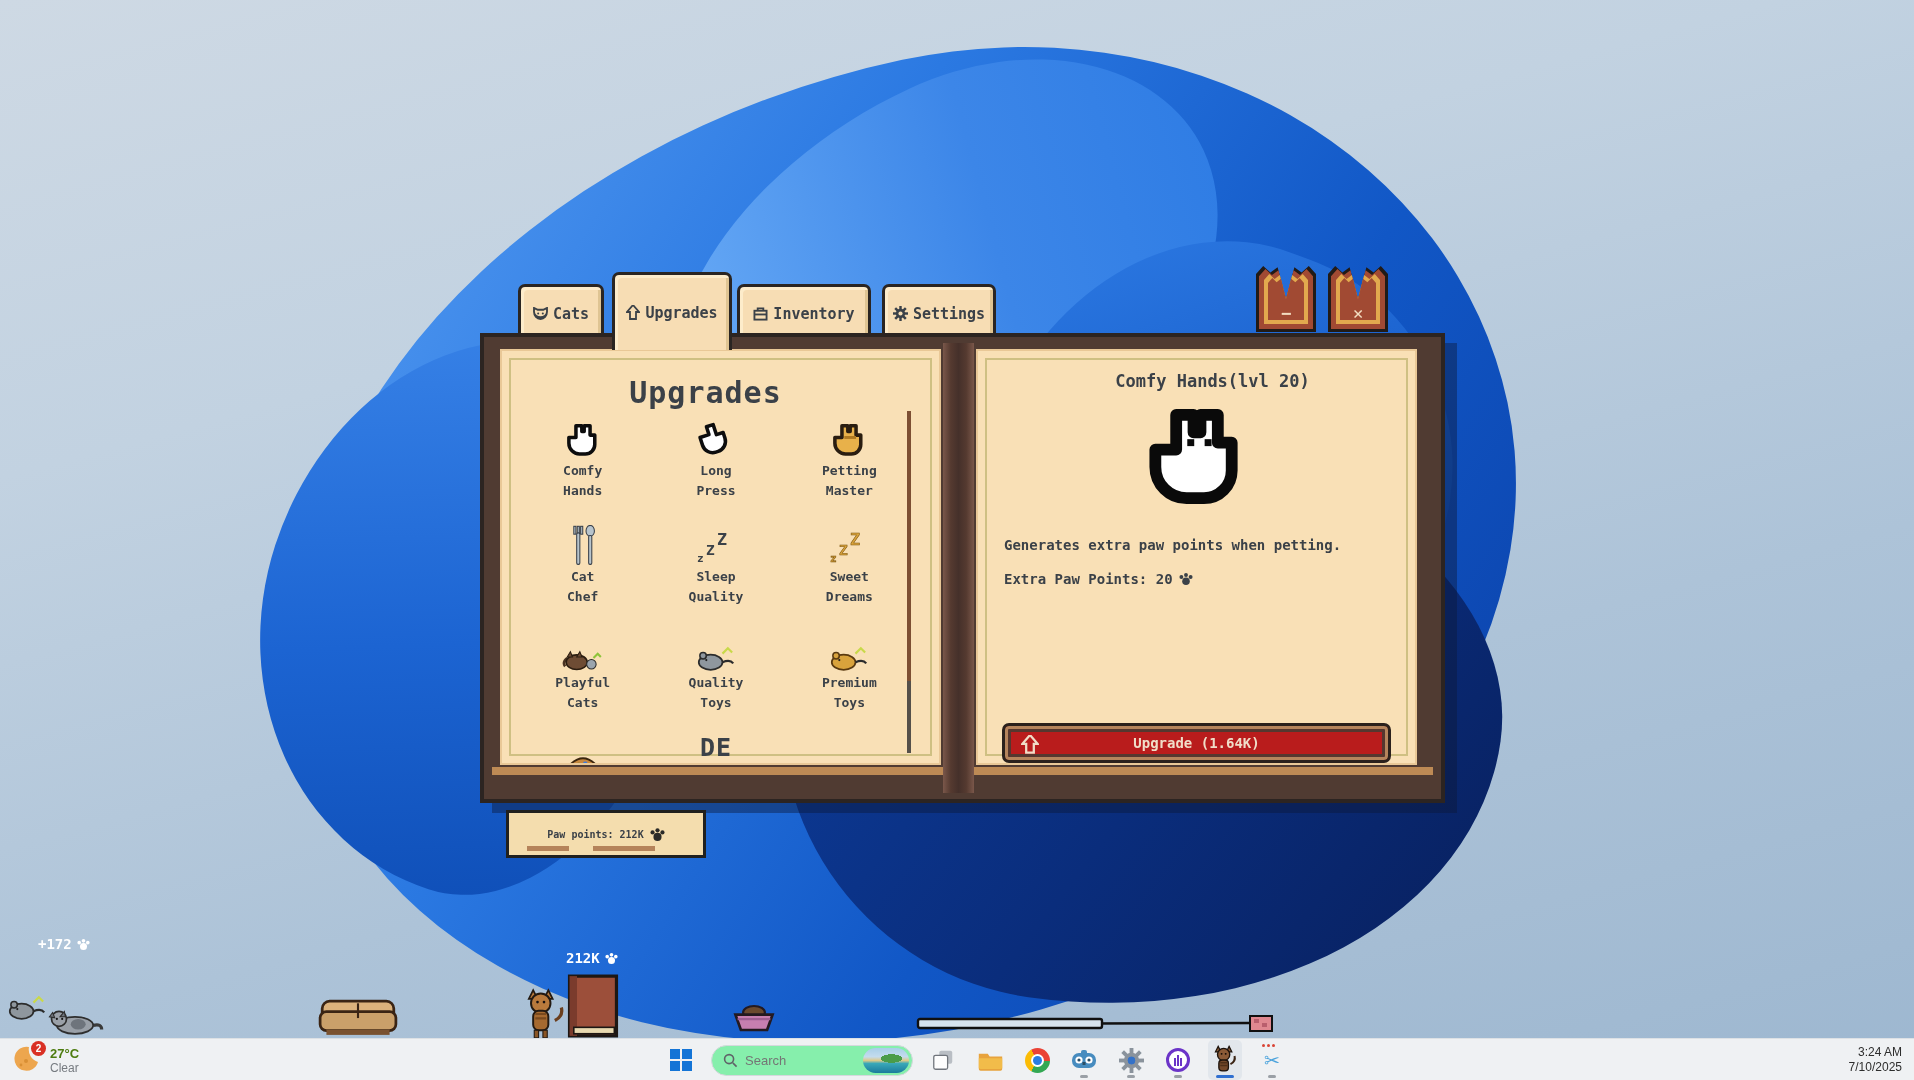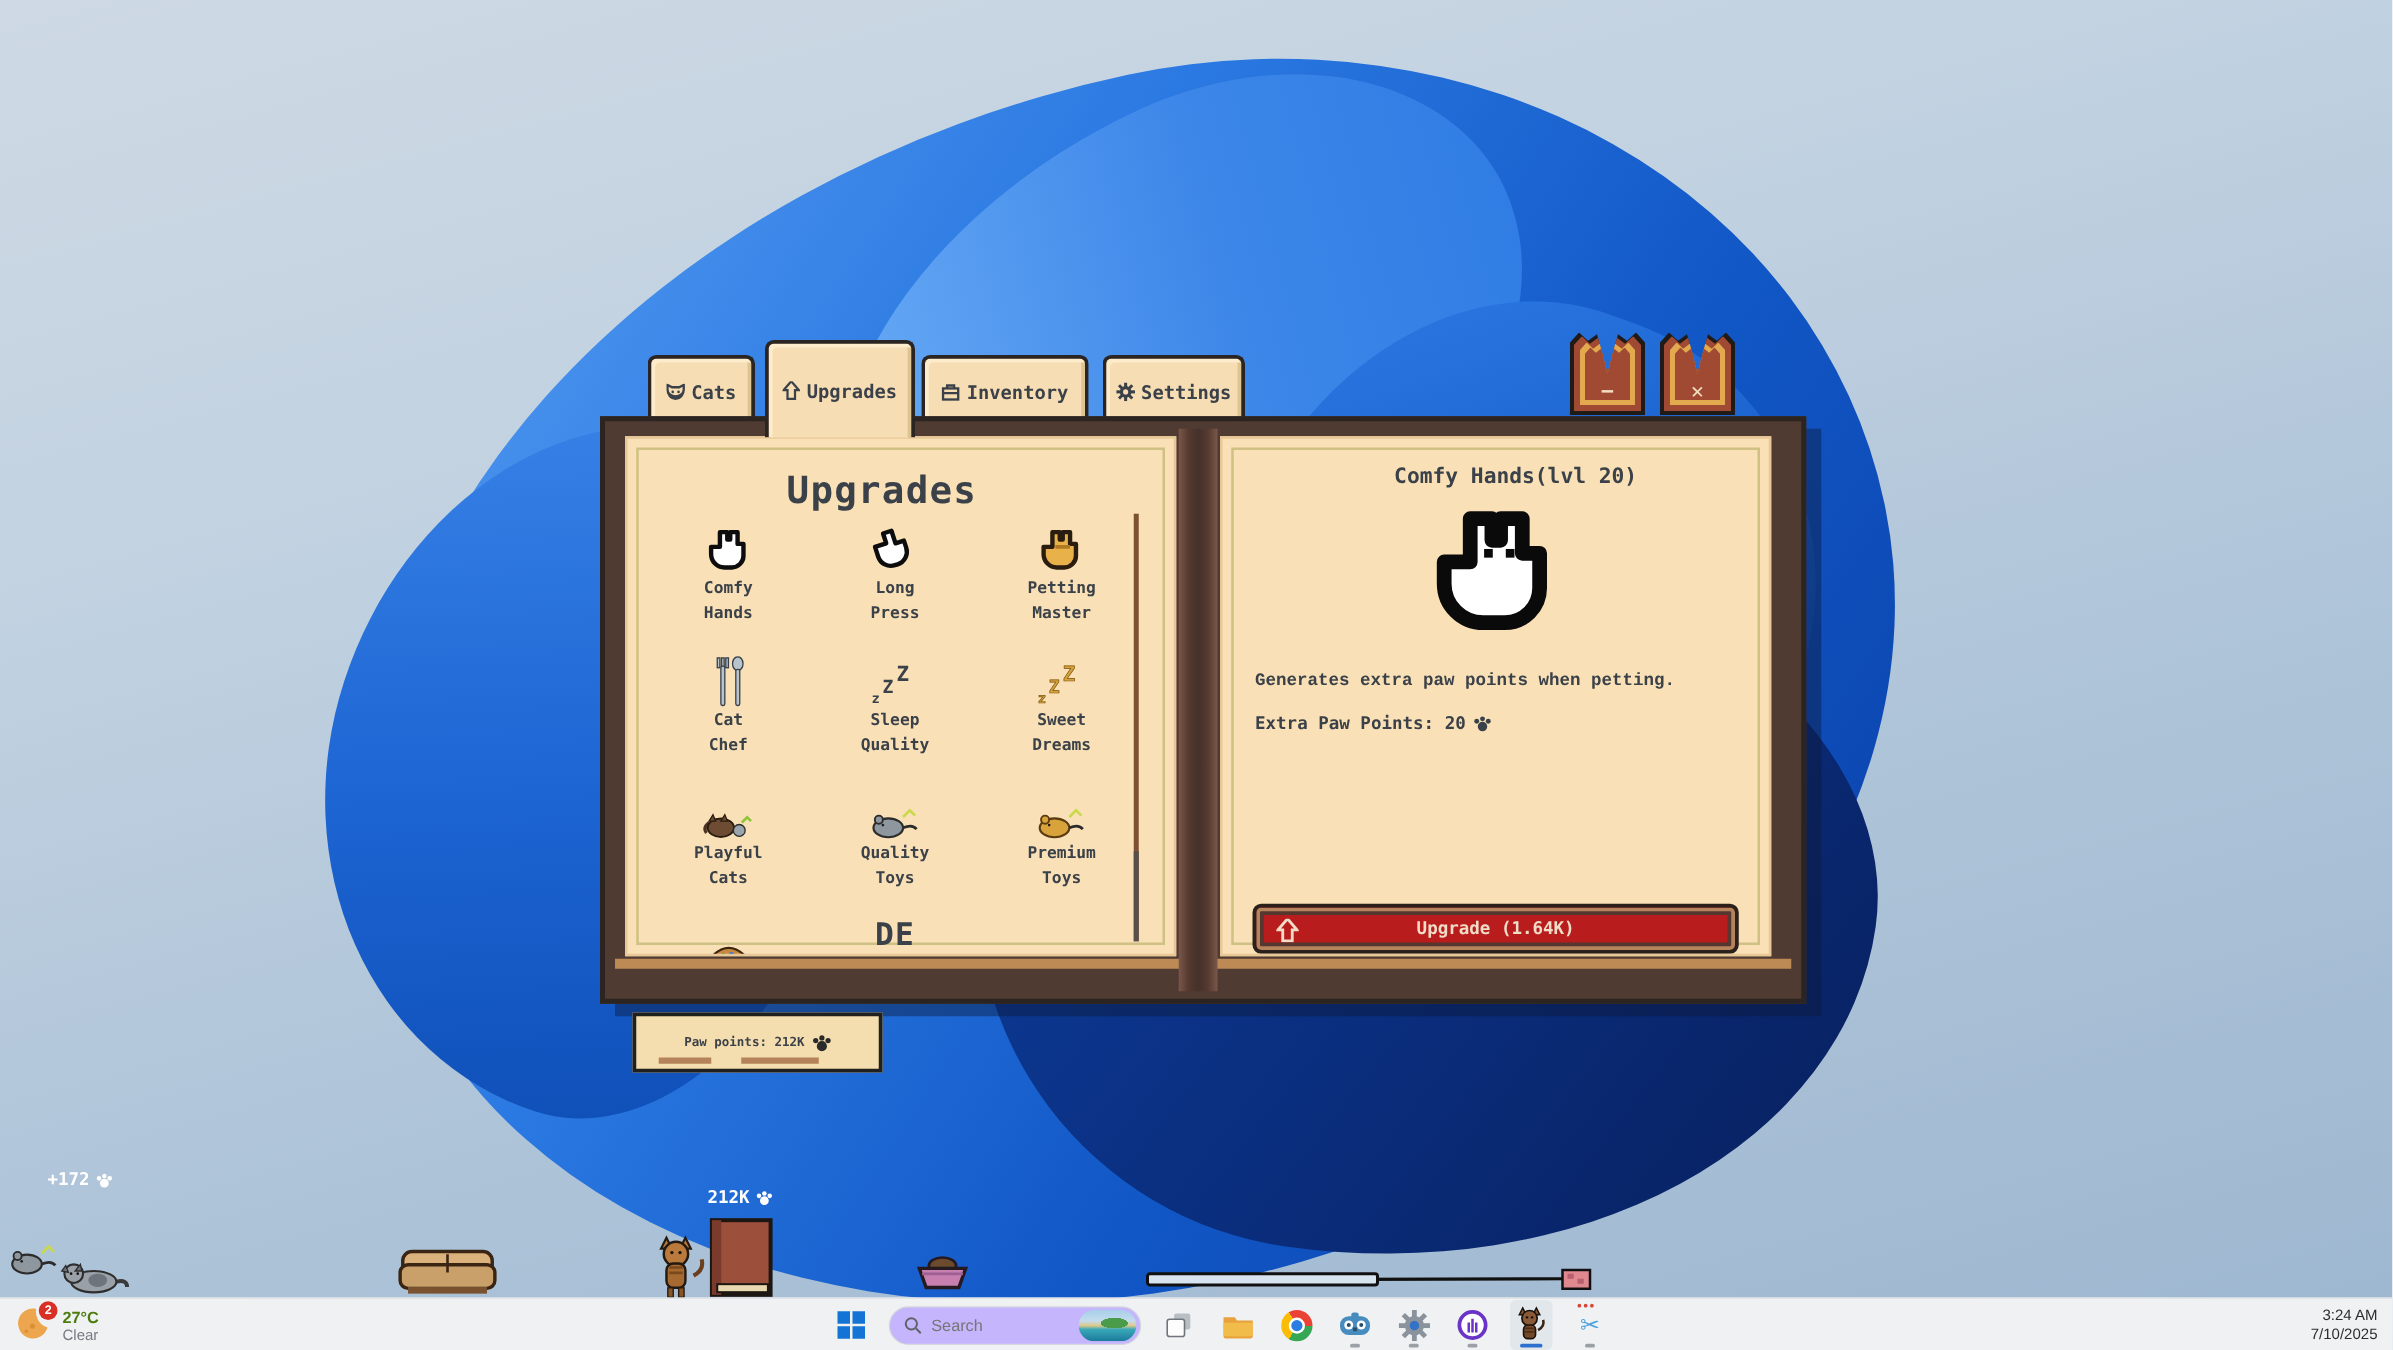--- a/index.html
+++ b/index.html
@@ -63,21 +63,21 @@
   .ucell { display:flex; flex-direction:column; align-items:center; cursor:pointer; }
   .ucell .icon-box { height:46px; display:flex; align-items:flex-end; justify-content:center; }
   .ucell .lbl { font-size:13px; line-height:20px; }
   .partial-label { font-size:25px; letter-spacing:1px; }
 
   .scrollbar { position:absolute; right:28px; top:60px; bottom:10px; width:4px; background:#7d4f33; cursor:pointer; }
   .scroll-thumb { position:absolute; left:0; right:0; bottom:0; height:72px; background:#55504a; }
 
   .rp-title { position:absolute; left:0; right:0; top:20px; text-align:center; font-size:17px;padding-left:32px; }
   .rp-hand { position:absolute; left:0; right:0; top:50px; display:flex; justify-content:center; }
-  .rp-desc { position:absolute; left:26px; top:186px; font-size:14px;font-family:Liberation Mono, monospace; }
+  .rp-desc { position:absolute; left:26px; top:186px; font-size:14px; }
   .rp-stat { position:absolute; left:26px; top:220px; font-size:14px; display:flex; align-items:center; gap:6px; }
 
   .upg-btn { position:absolute; left:24px; right:24px; top:372px; height:40px; background:#b91c1c;
              border:3px solid #2b211c; border-radius:7px;
              box-shadow: inset 0 0 0 3px #b5845c, inset 0 0 0 6px #55372f;
              display:flex; align-items:center; justify-content:center; cursor:pointer; }
   .upg-btn .px { color:#f0ddc8; font-size:14px; }
   .upg-arrow { position:absolute; left:16px; top:9px; }
 
   
@@ -100,21 +100,21 @@
   .w-cond { font-size:12px; color:#767b80; }
   .moon-wrap { position:relative; width:30px; height:30px; }
   .w-badge { position:absolute; right:-4px; top:-4px; width:15px; height:15px; border-radius:50%;
              background:#d93025; color:#fff; font-size:10px; font-weight:bold;
              display:flex; align-items:center; justify-content:center; }
   .center-icons { position:absolute; left:664px; top:0; height:42px; display:flex; align-items:center; gap:13px; }
   .tb-item { position:relative; width:34px; height:40px; display:flex; align-items:center; justify-content:center; cursor:pointer; border-radius:5px; }
   .tb-item.active-app { background:#e2e7ec; }
   .run-dot { position:absolute; bottom:2px; left:50%; transform:translateX(-50%); width:8px; height:3px; border-radius:2px; background:#9aa0a6; }
   .run-dot.blue { width:18px; background:#2f6fd0; }
-  .search-pill { width:202px; height:31px; background:#c4b5fd; border:1px solid #d5d9dd; border-radius:16px;
+  .search-pill { width:202px; height:31px; background:#86efac; border:1px solid #d5d9dd; border-radius:16px;
                  display:flex; align-items:center; padding:0 3px 0 11px; gap:7px; }
   .search-pill input { border:none; outline:none; background:transparent; font-size:13px; color:#5f6368; width:108px;
                        font-family:"Liberation Sans",sans-serif; }
   .beach { width:46px; height:25px; border-radius:13px; margin-left:auto;
            background:
              radial-gradient(ellipse 18px 7px at 62% 42%, #4a9c4a 0 60%, transparent 61%),
              linear-gradient(180deg,#a8cfe8 0%,#c4dcee 35%,#dcc98a 50%,#3aa8b8 62%,#1a7a9c 100%); }
   .chrome-outer { width:25px; height:25px; border-radius:50%;
                   background:conic-gradient(from -30deg,#ea4335 0 120deg,#34a853 0 240deg,#fbbc05 0 360deg);
                   display:flex; align-items:center; justify-content:center; }

